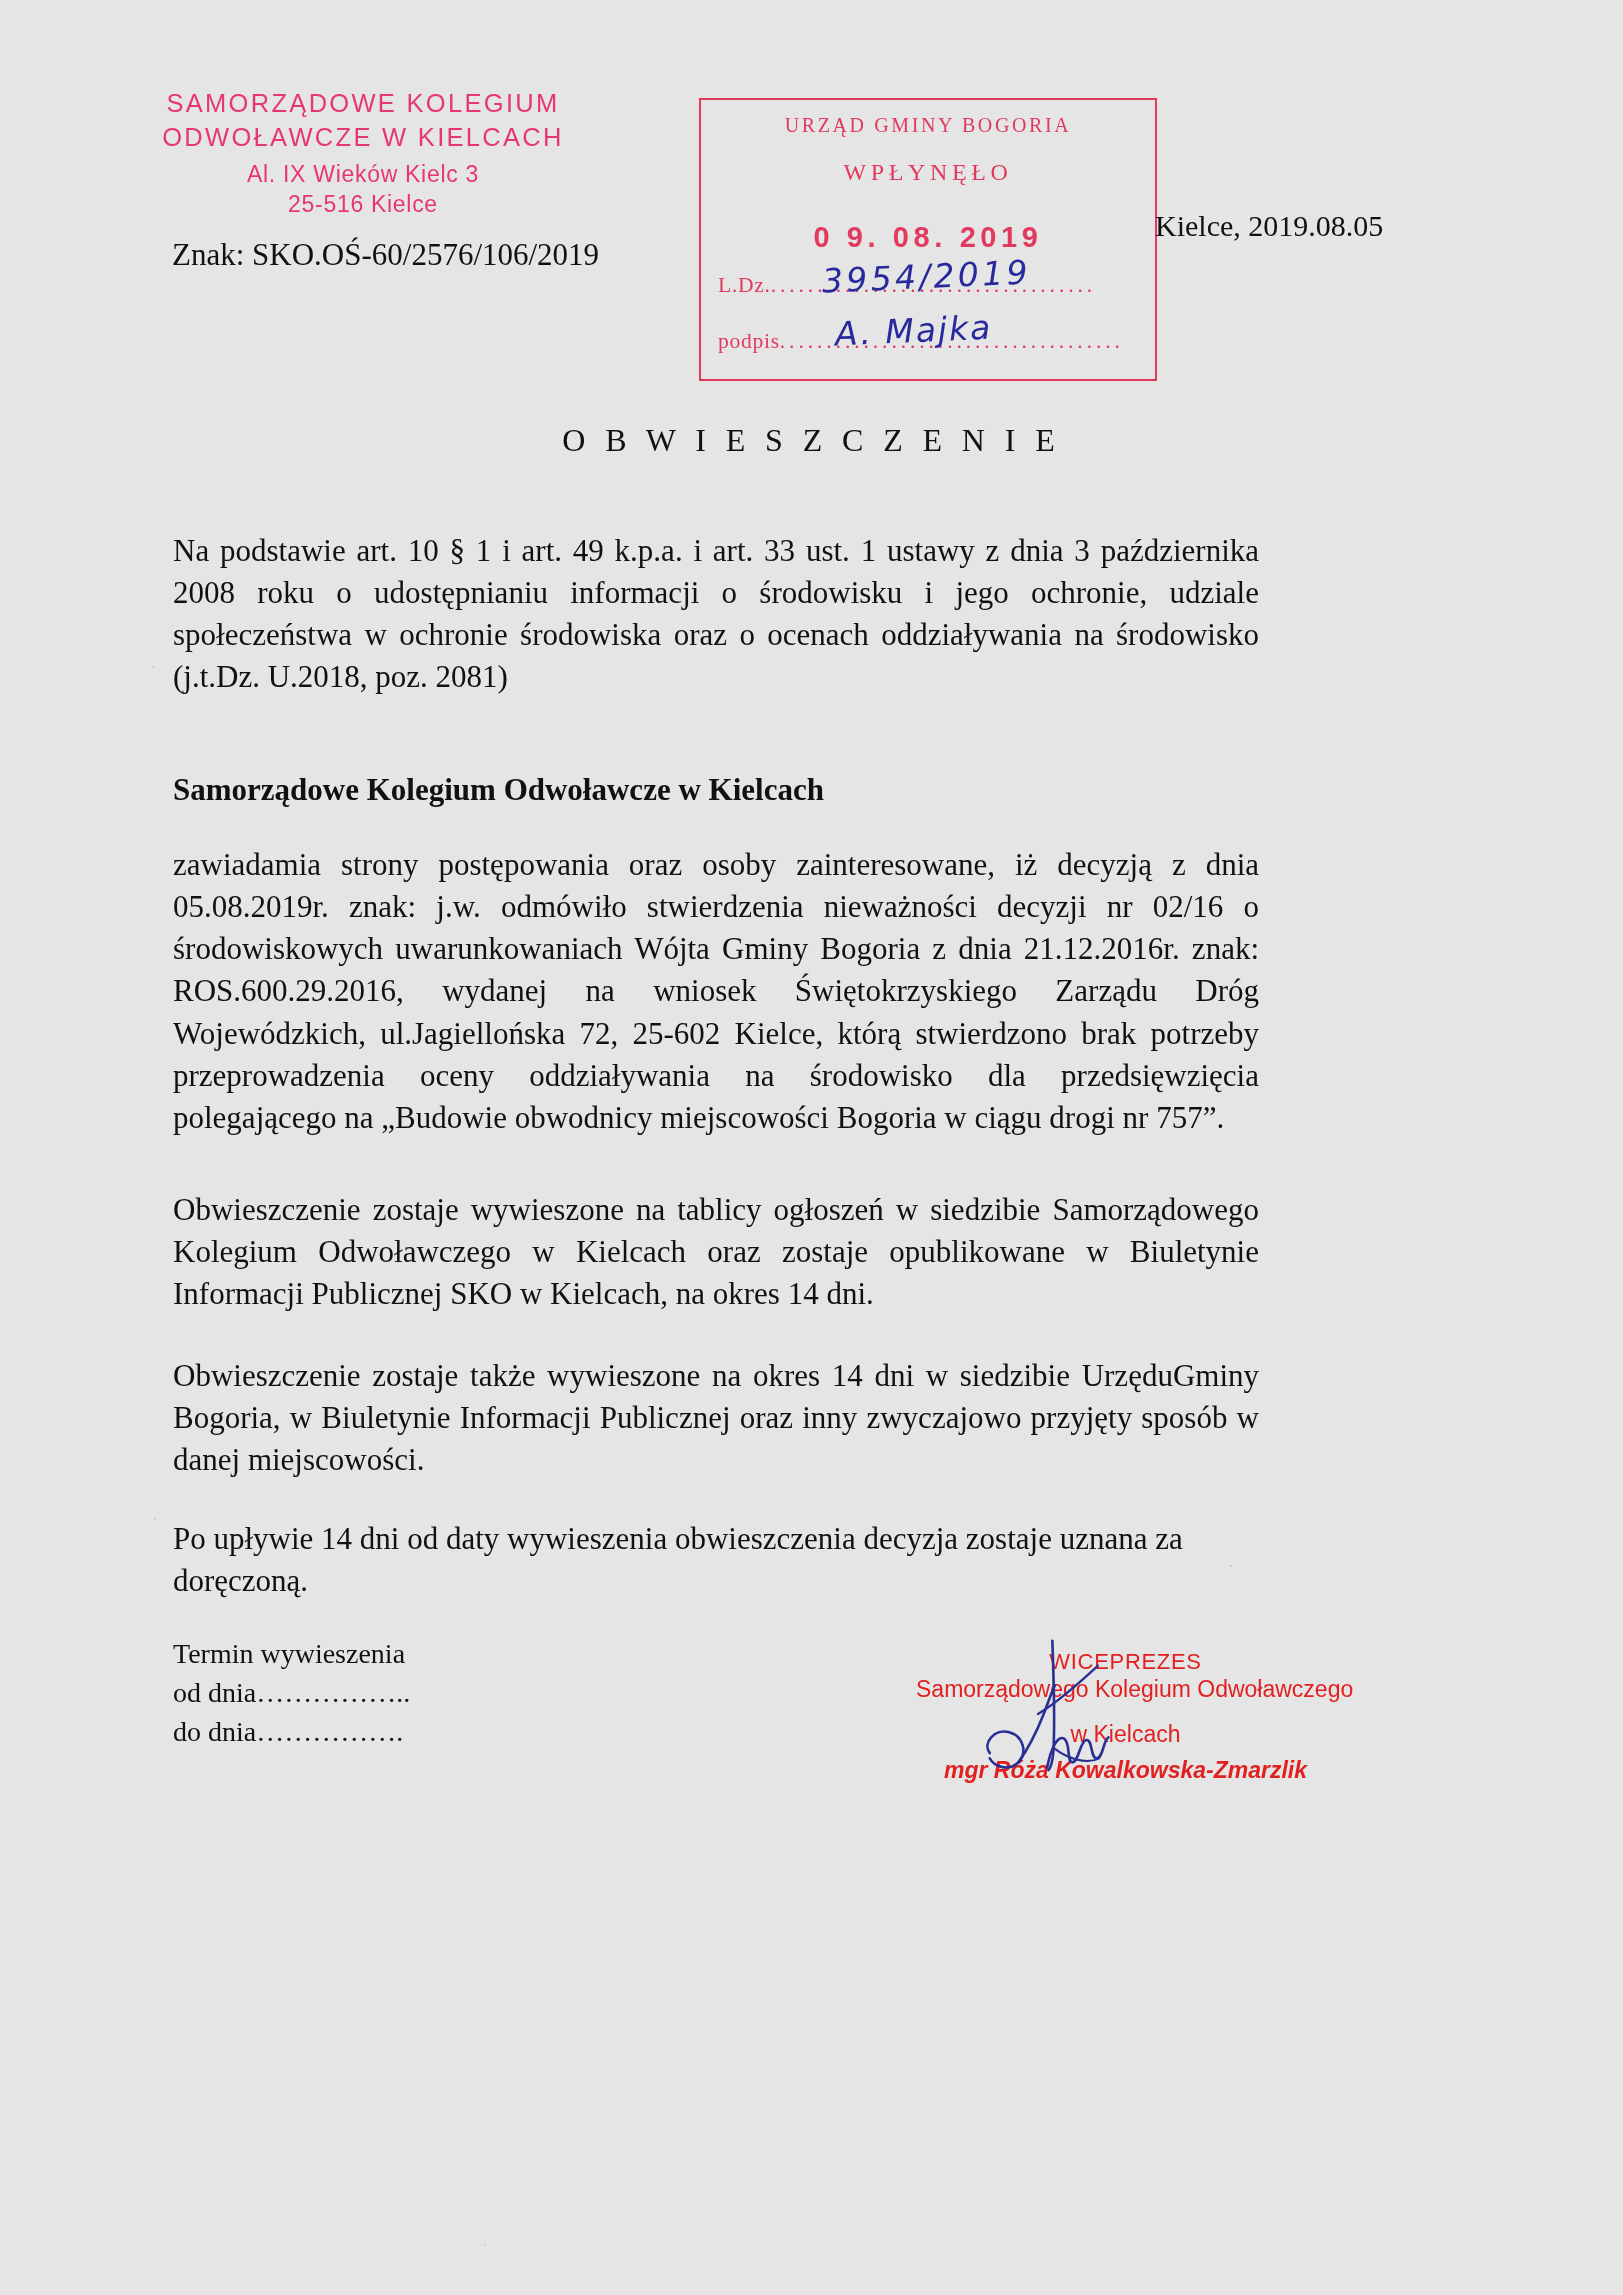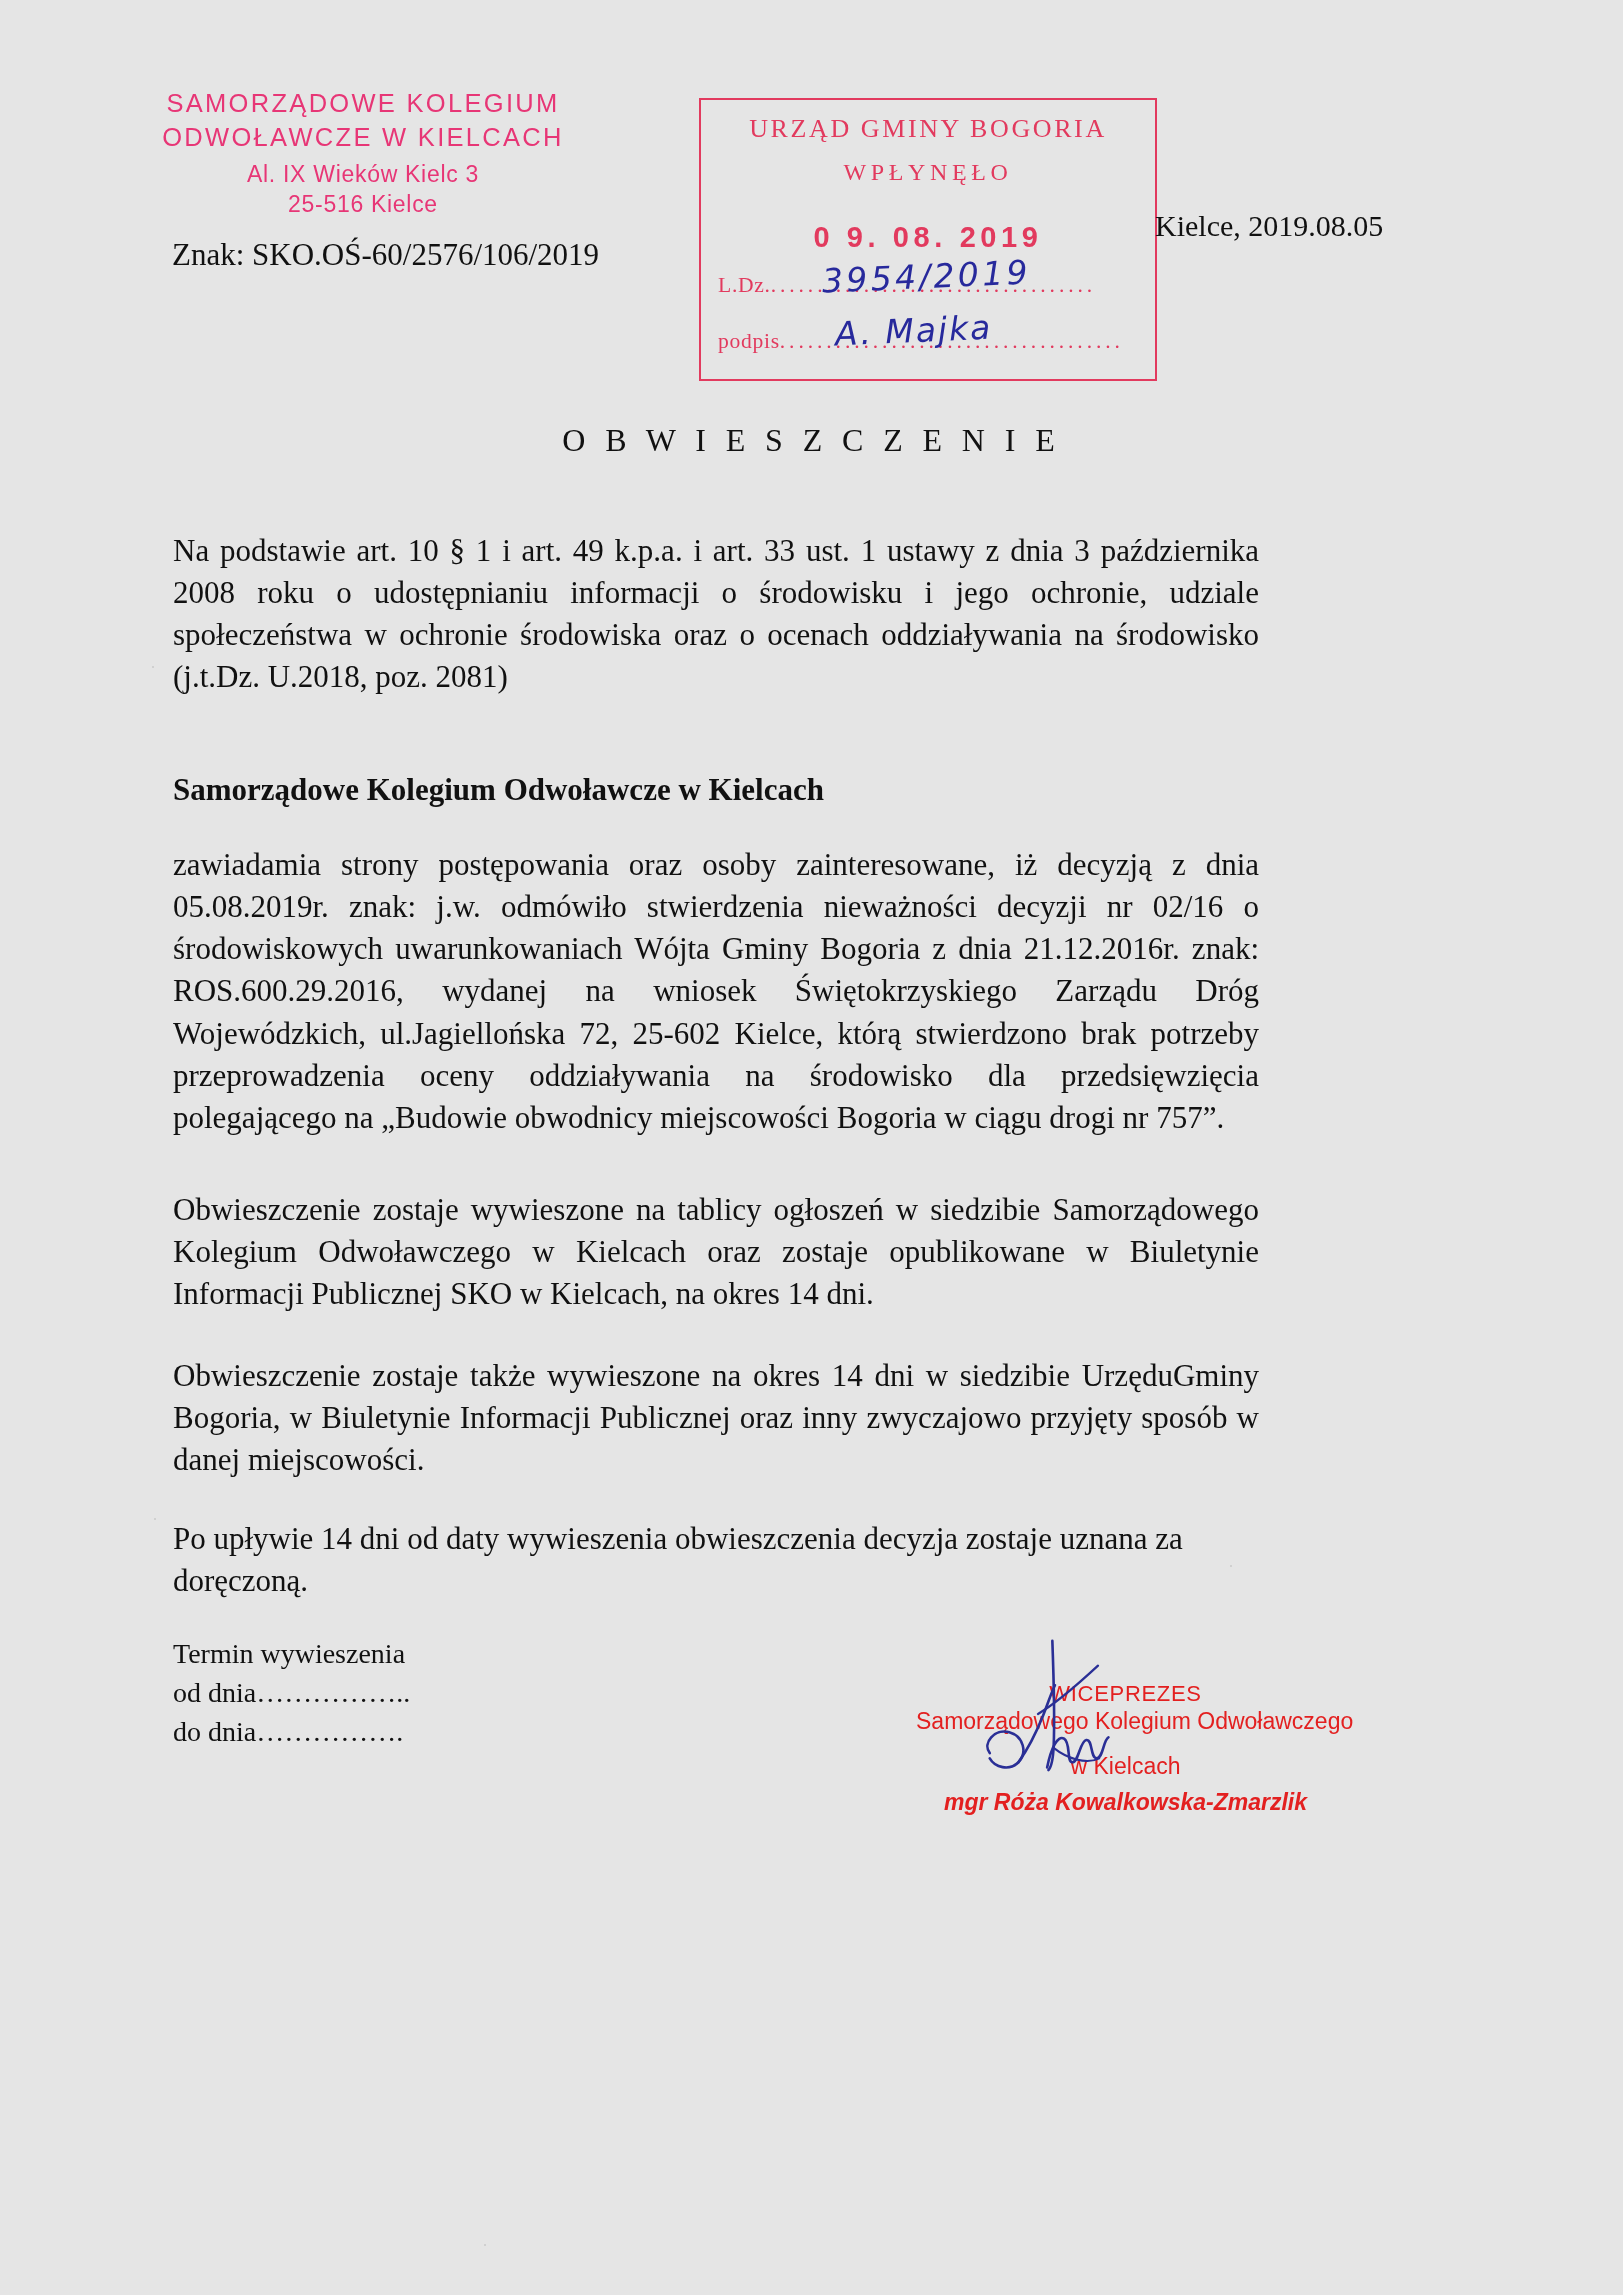--- a/index.html
+++ b/index.html
@@ -64,21 +64,21 @@
     height: 283px;
     border: 2.6px solid #e23a5e;
     box-sizing: border-box;
     color: #e23a5e;
   }
   #in-stamp .st-office {
     position: absolute;
     left: 0; right: 0;
     top: 14.4px;
     text-align: center;
-    font-size: 26px;
+    font-size: 20px;
     letter-spacing: 2.6px;
     font-family: "Liberation Serif", serif;
     white-space: nowrap;
   }
   #in-stamp .st-received {
     position: absolute;
     left: 0; right: 0;
     top: 59px;
     text-align: center;
     font-size: 24px;
@@ -182,21 +182,20 @@
     left: 916px;
     top: 1649px;
     width: 419px;
     text-align: center;
     color: #e32020;
     font-family: "Liberation Sans", "DejaVu Sans", sans-serif;
   }
   #sig .sg-title {
     font-size: 22px;
     letter-spacing: 0.7px;
-    margin-top: 32px;
   }
   #sig .sg-body {
     font-size: 23px;
     letter-spacing: 0px;
     margin-top: 1.3px;
     white-space: nowrap;
     text-align: right;
   }
   #sig .sg-city {
     font-size: 23px;

